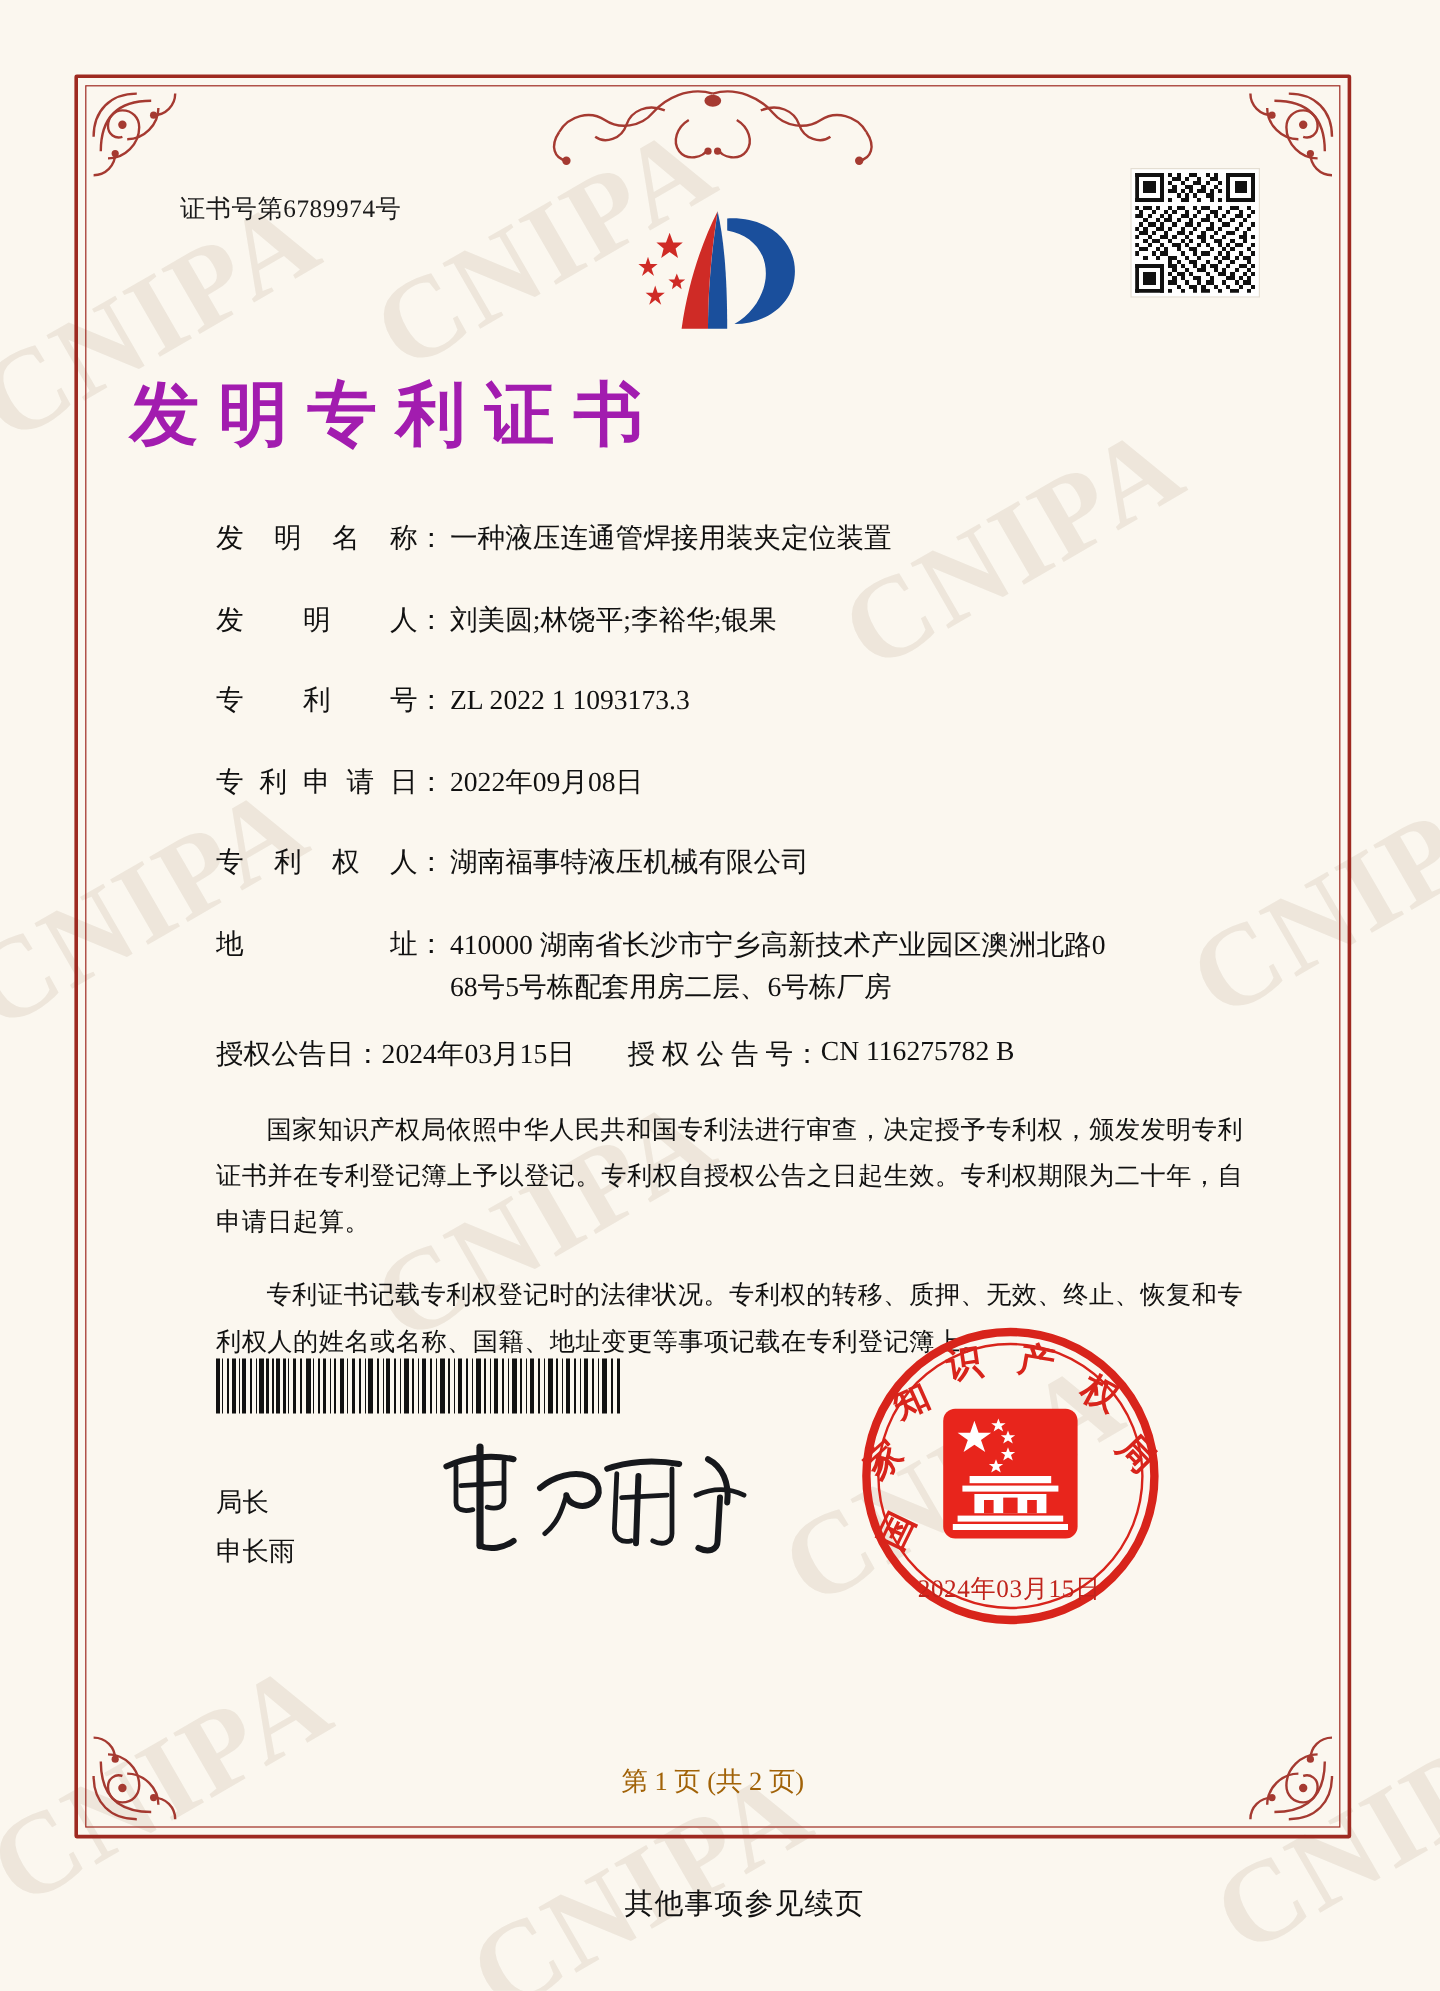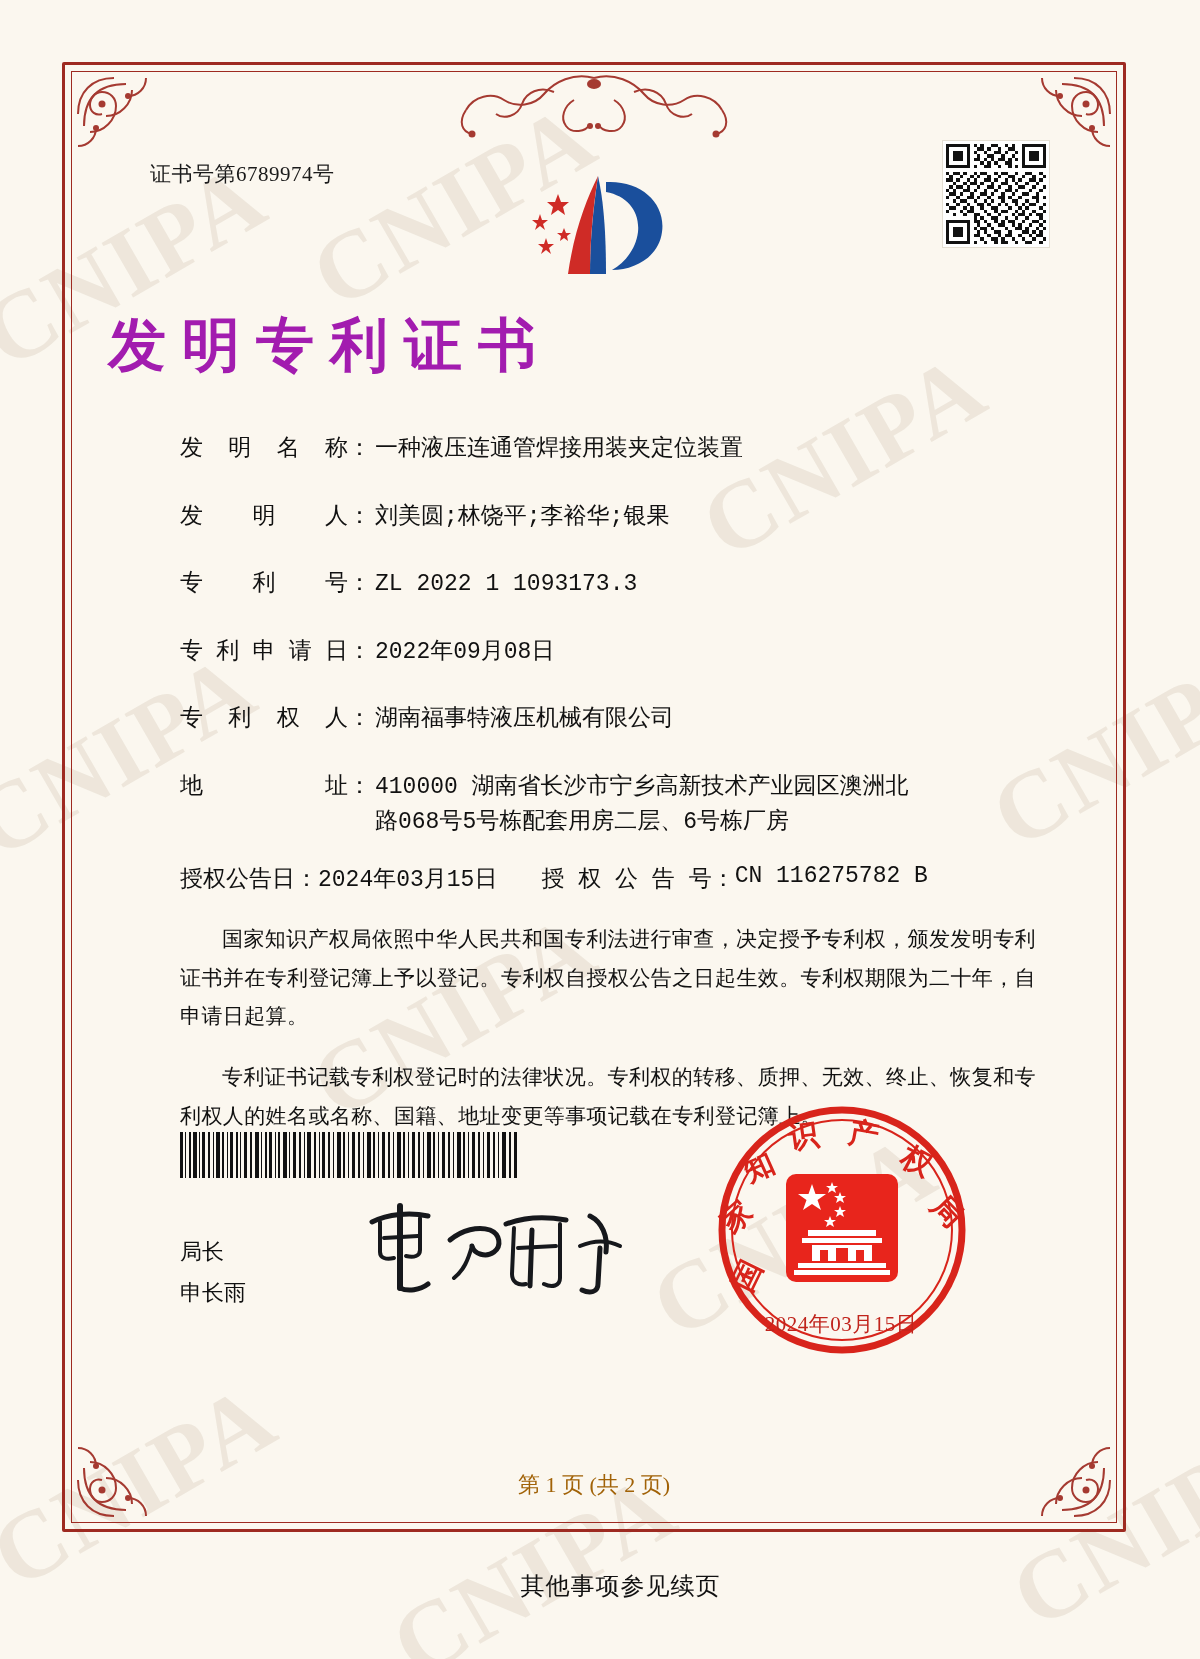--- a/index.html
+++ b/index.html
@@ -129,21 +129,20 @@
     font-family: "DejaVu Serif", "Liberation Serif", serif;
   }
 
   .fields {
     position: absolute;
     left: 88px;
     right: 60px;
     top: 340px;
     font-size: 23px;
     color: #111;
-    font-family: Liberation Mono, monospace;
   }
   .field-row {
     display: flex;
     align-items: flex-start;
     margin-bottom: 33px;
     line-height: 1.5;
   }
   .field-label {
     width: 168px;
     flex: 0 0 168px;

